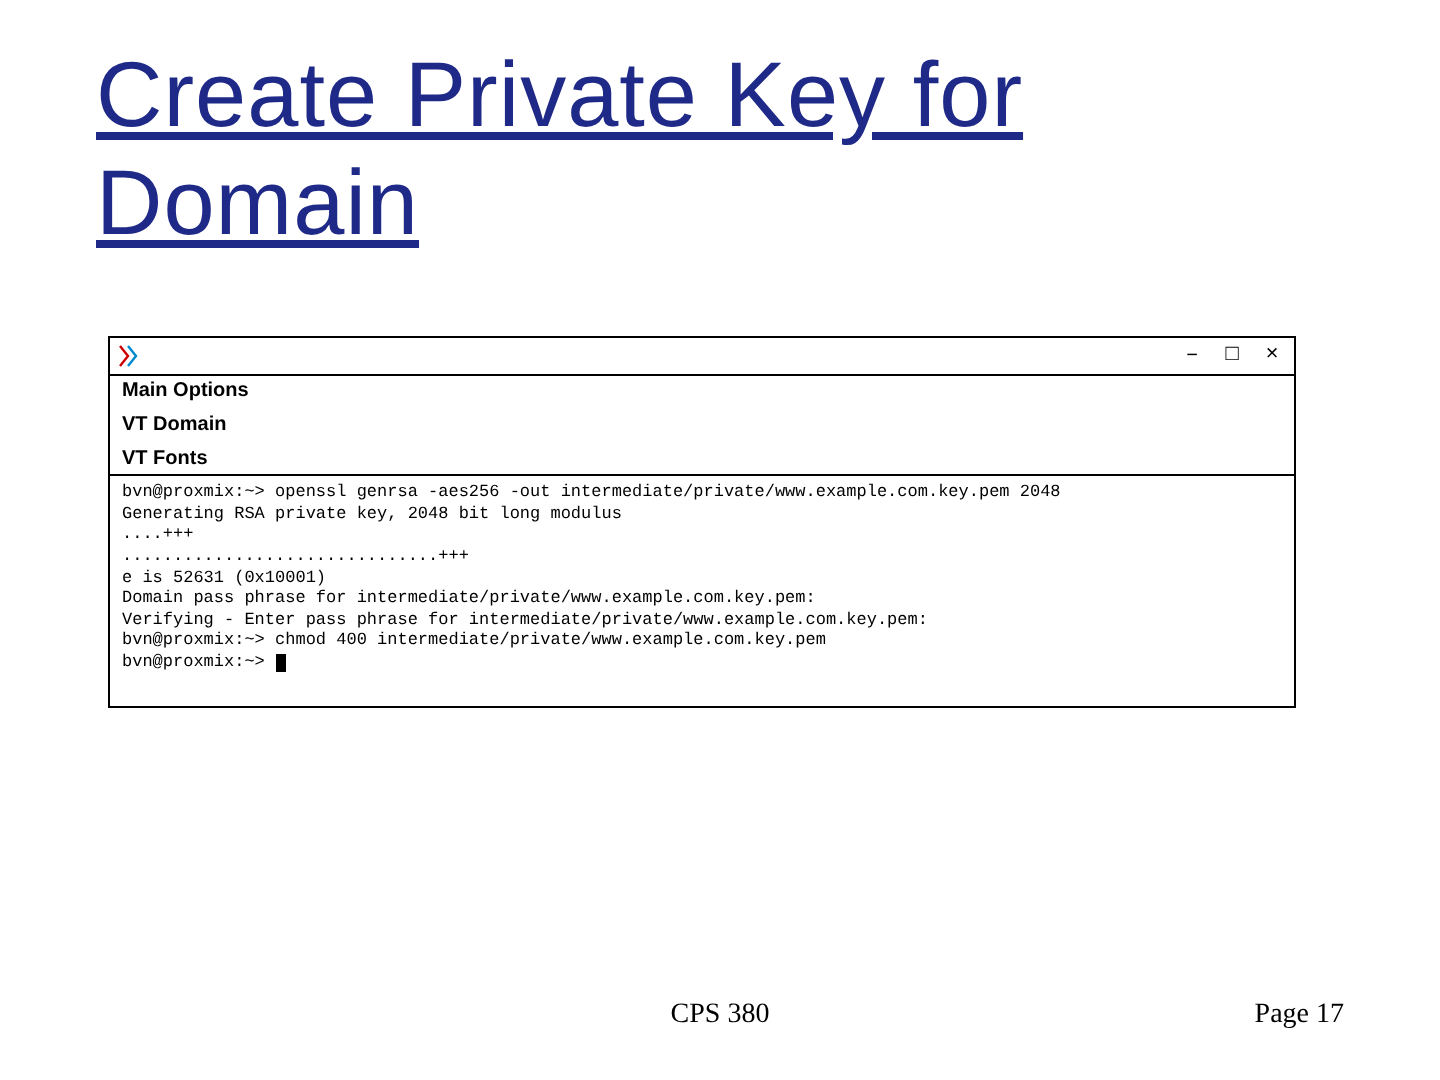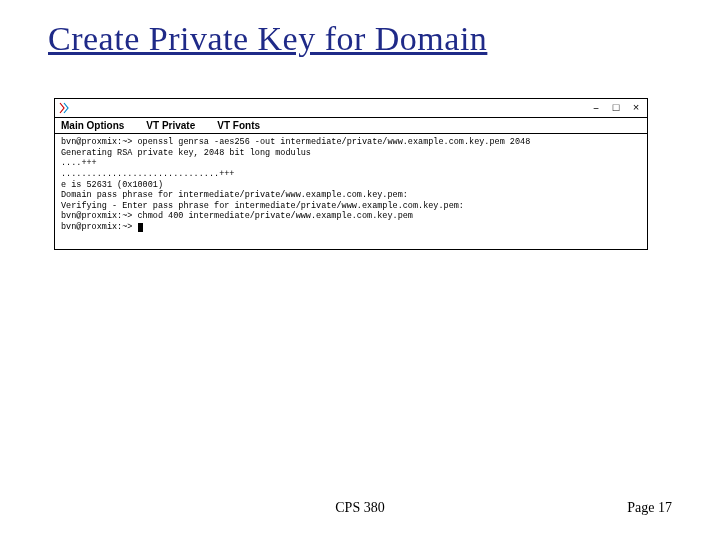--- a/index.html
+++ b/index.html
@@ -13,23 +13,23 @@
     overflow: hidden;
   }
   .slide {
     position: relative;
     width: 720px;
     height: 540px;
     box-sizing: border-box;
     padding: 20px 48px 24px 48px;
   }
   .title {
-    font-family: Liberation Serif, serif;
+    font-family: Liberation Sans, sans-serif;
     color: #1f2a88;
-    font-size: 34px;
+    font-size: 46px;
     text-decoration: underline;
     margin: 0 0 40px 0;
     font-weight: 400;
     letter-spacing: 0.5px;
   }
 
   
   .xwin {
     width: 594px;
     margin-left: 6px;
@@ -59,27 +59,28 @@
     height: 14px;
     margin-left: 6px;
     display: inline-flex;
     align-items: center;
     justify-content: center;
     font-size: 11px;
     line-height: 1;
   }
   .menubar {
     display: flex;
-    gap: 22px;
+    gap: 6px;
     padding: 2px 6px;
     border-bottom: 1px solid #000;
     font-family: "Helvetica", "Arial", sans-serif;
     font-size: 10px;
     font-weight: bold;
     background: #fff;
+    flex-direction: column;
   }
   .terminal {
     font-family: "Courier New", monospace;
     font-size: 8.5px;
     line-height: 1.25;
     padding: 3px 6px 2px 6px;
     white-space: pre;
     min-height: 110px;
     background: #fff;
     overflow: hidden;
@@ -127,21 +128,21 @@
           <path d="M5 1 L9 6 L5 11" stroke="#08c" stroke-width="1.2" fill="none"></path>
         </svg>
       </span>
       <span class="spacer"></span>
       <span class="winbtn">–</span>
       <span class="winbtn">□</span>
       <span class="winbtn">×</span>
     </div>
     <div class="menubar">
       <span>Main Options</span>
-      <span>VT Private</span>
+      <span>VT Domain</span>
       <span>VT Fonts</span>
     </div>
     <div class="terminal"><span>bvn@proxmix:~&gt; openssl genrsa -aes256 -out intermediate/private/www.example.com.key.pem 2048</span>
 <span>Generating RSA private key, 2048 bit long modulus</span>
 <span>....+++</span>
 <span>...............................+++</span>
 <span>e is 52631 (0x10001)</span>
 <span>Domain pass phrase for intermediate/private/www.example.com.key.pem:</span>
 <span>Verifying - Enter pass phrase for intermediate/private/www.example.com.key.pem:</span>
 <span>bvn@proxmix:~&gt; chmod 400 intermediate/private/www.example.com.key.pem</span>

